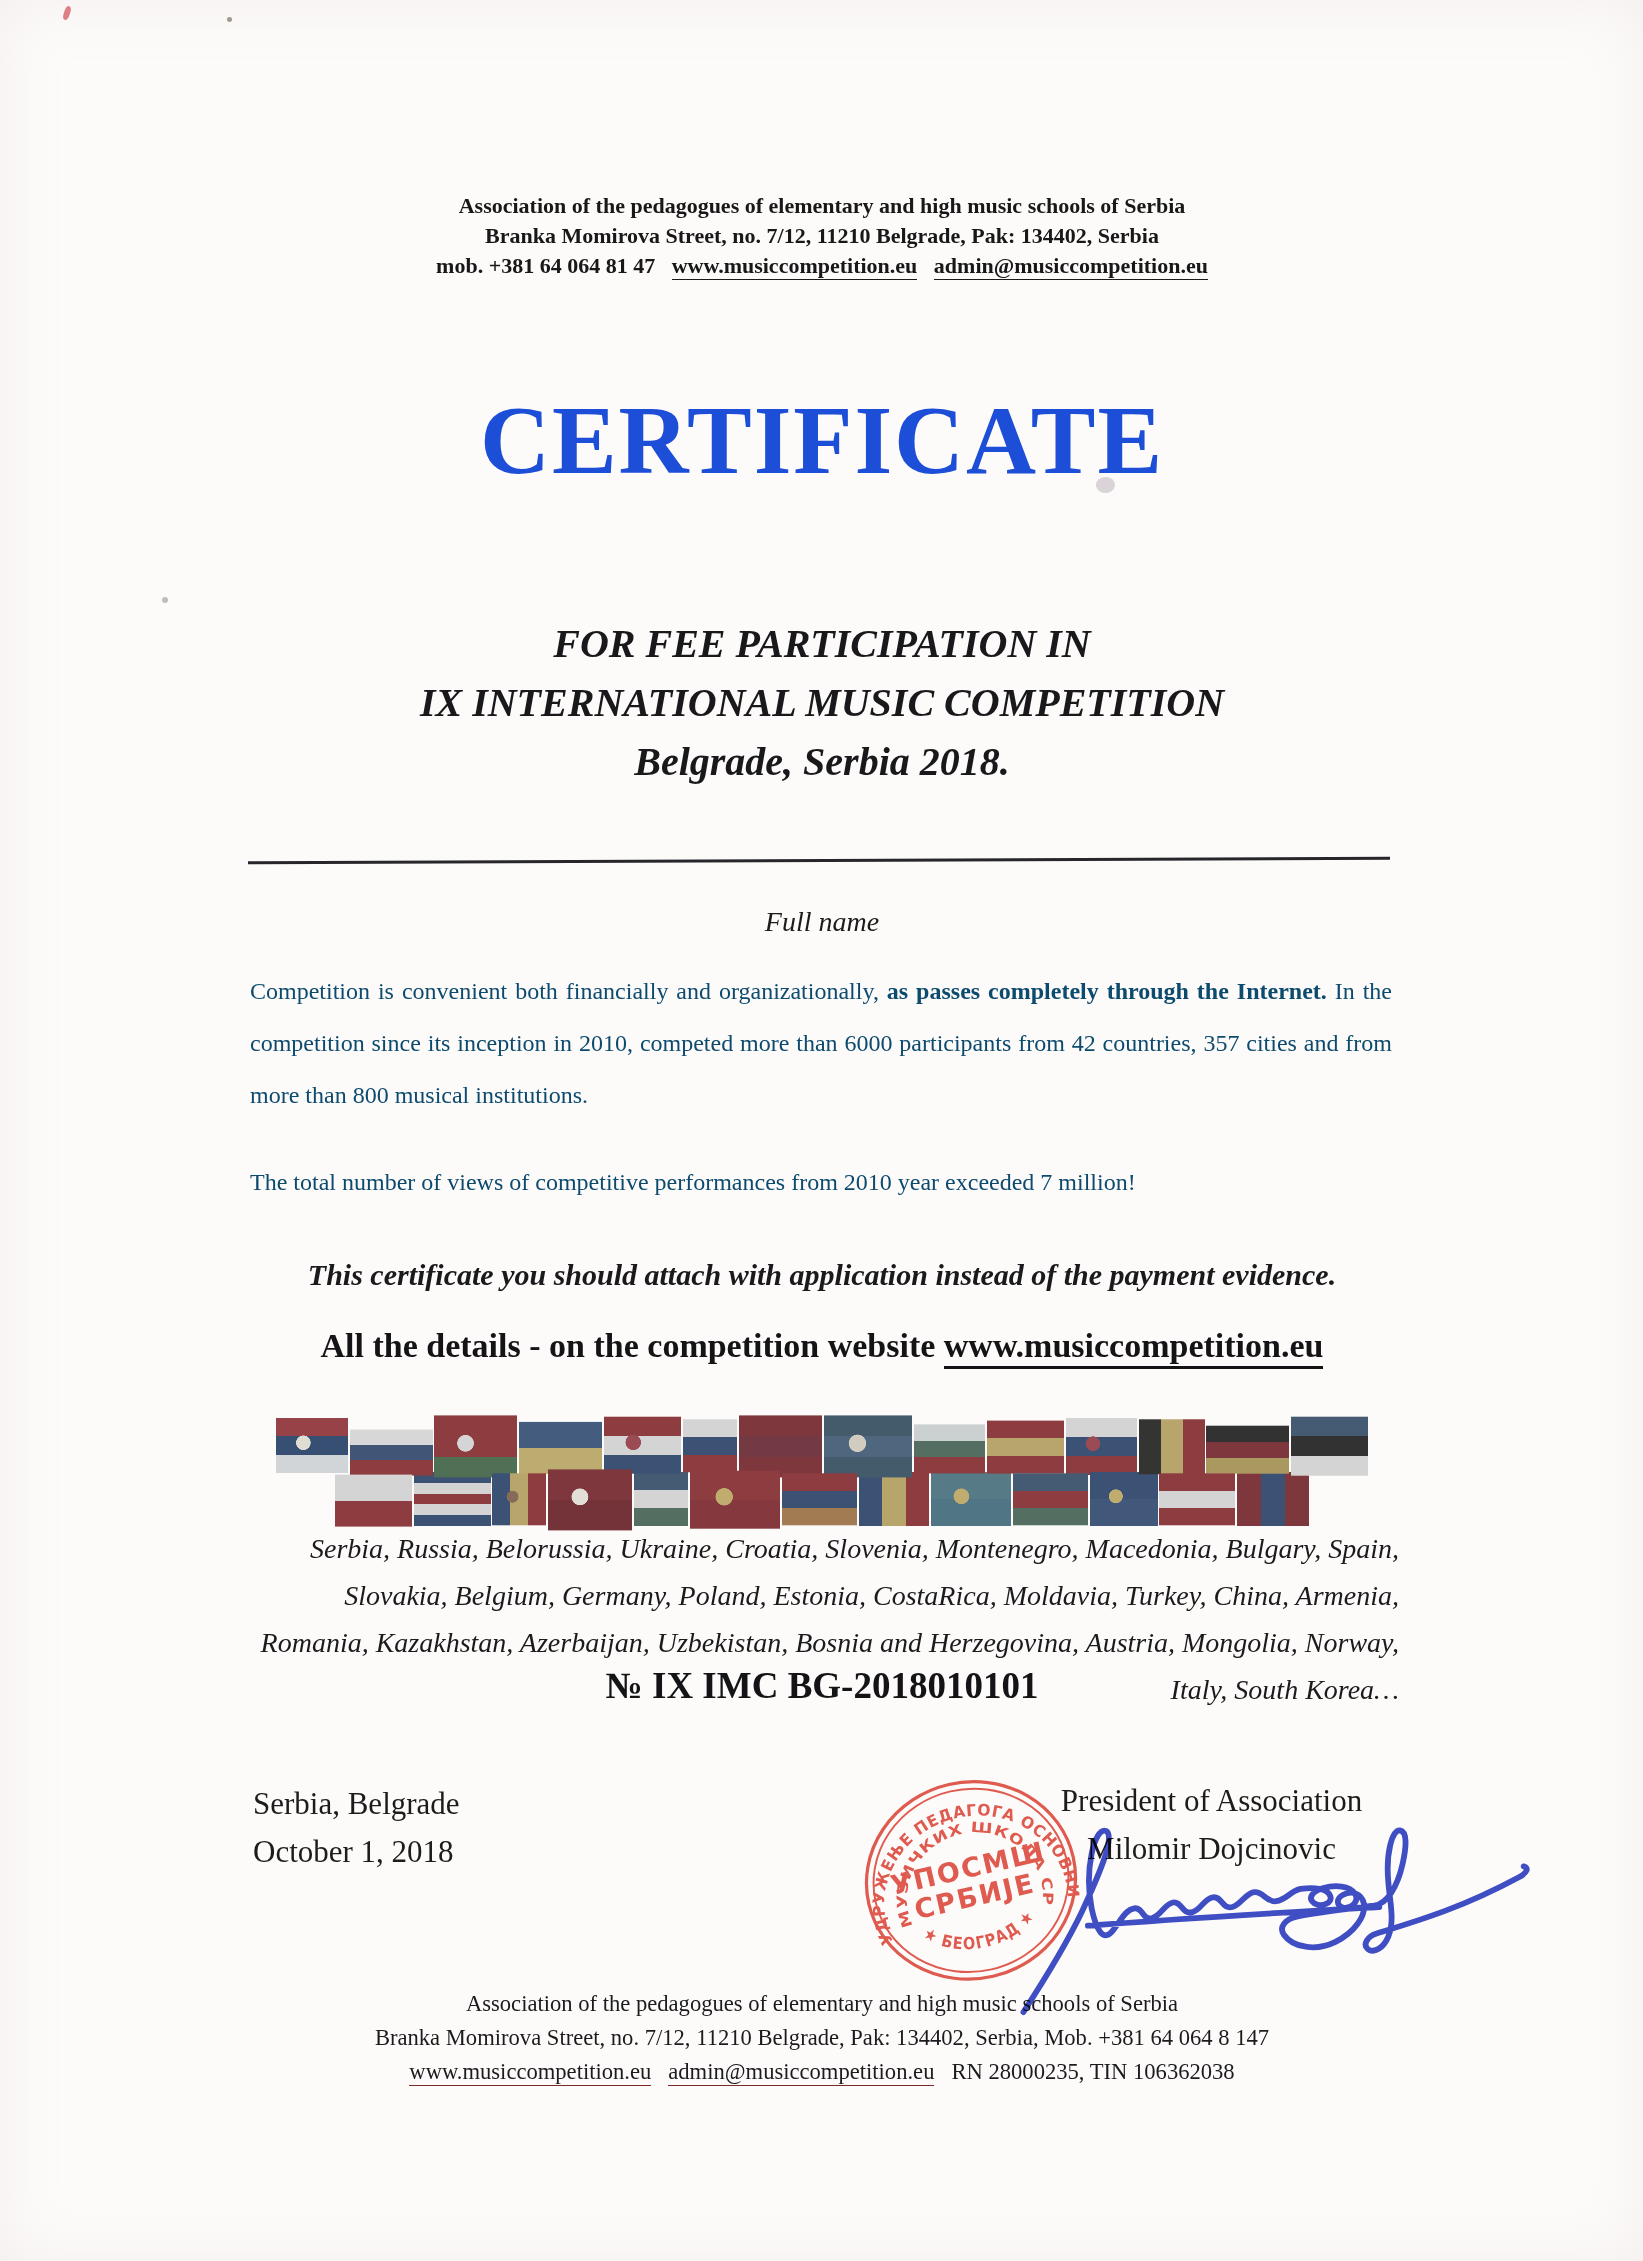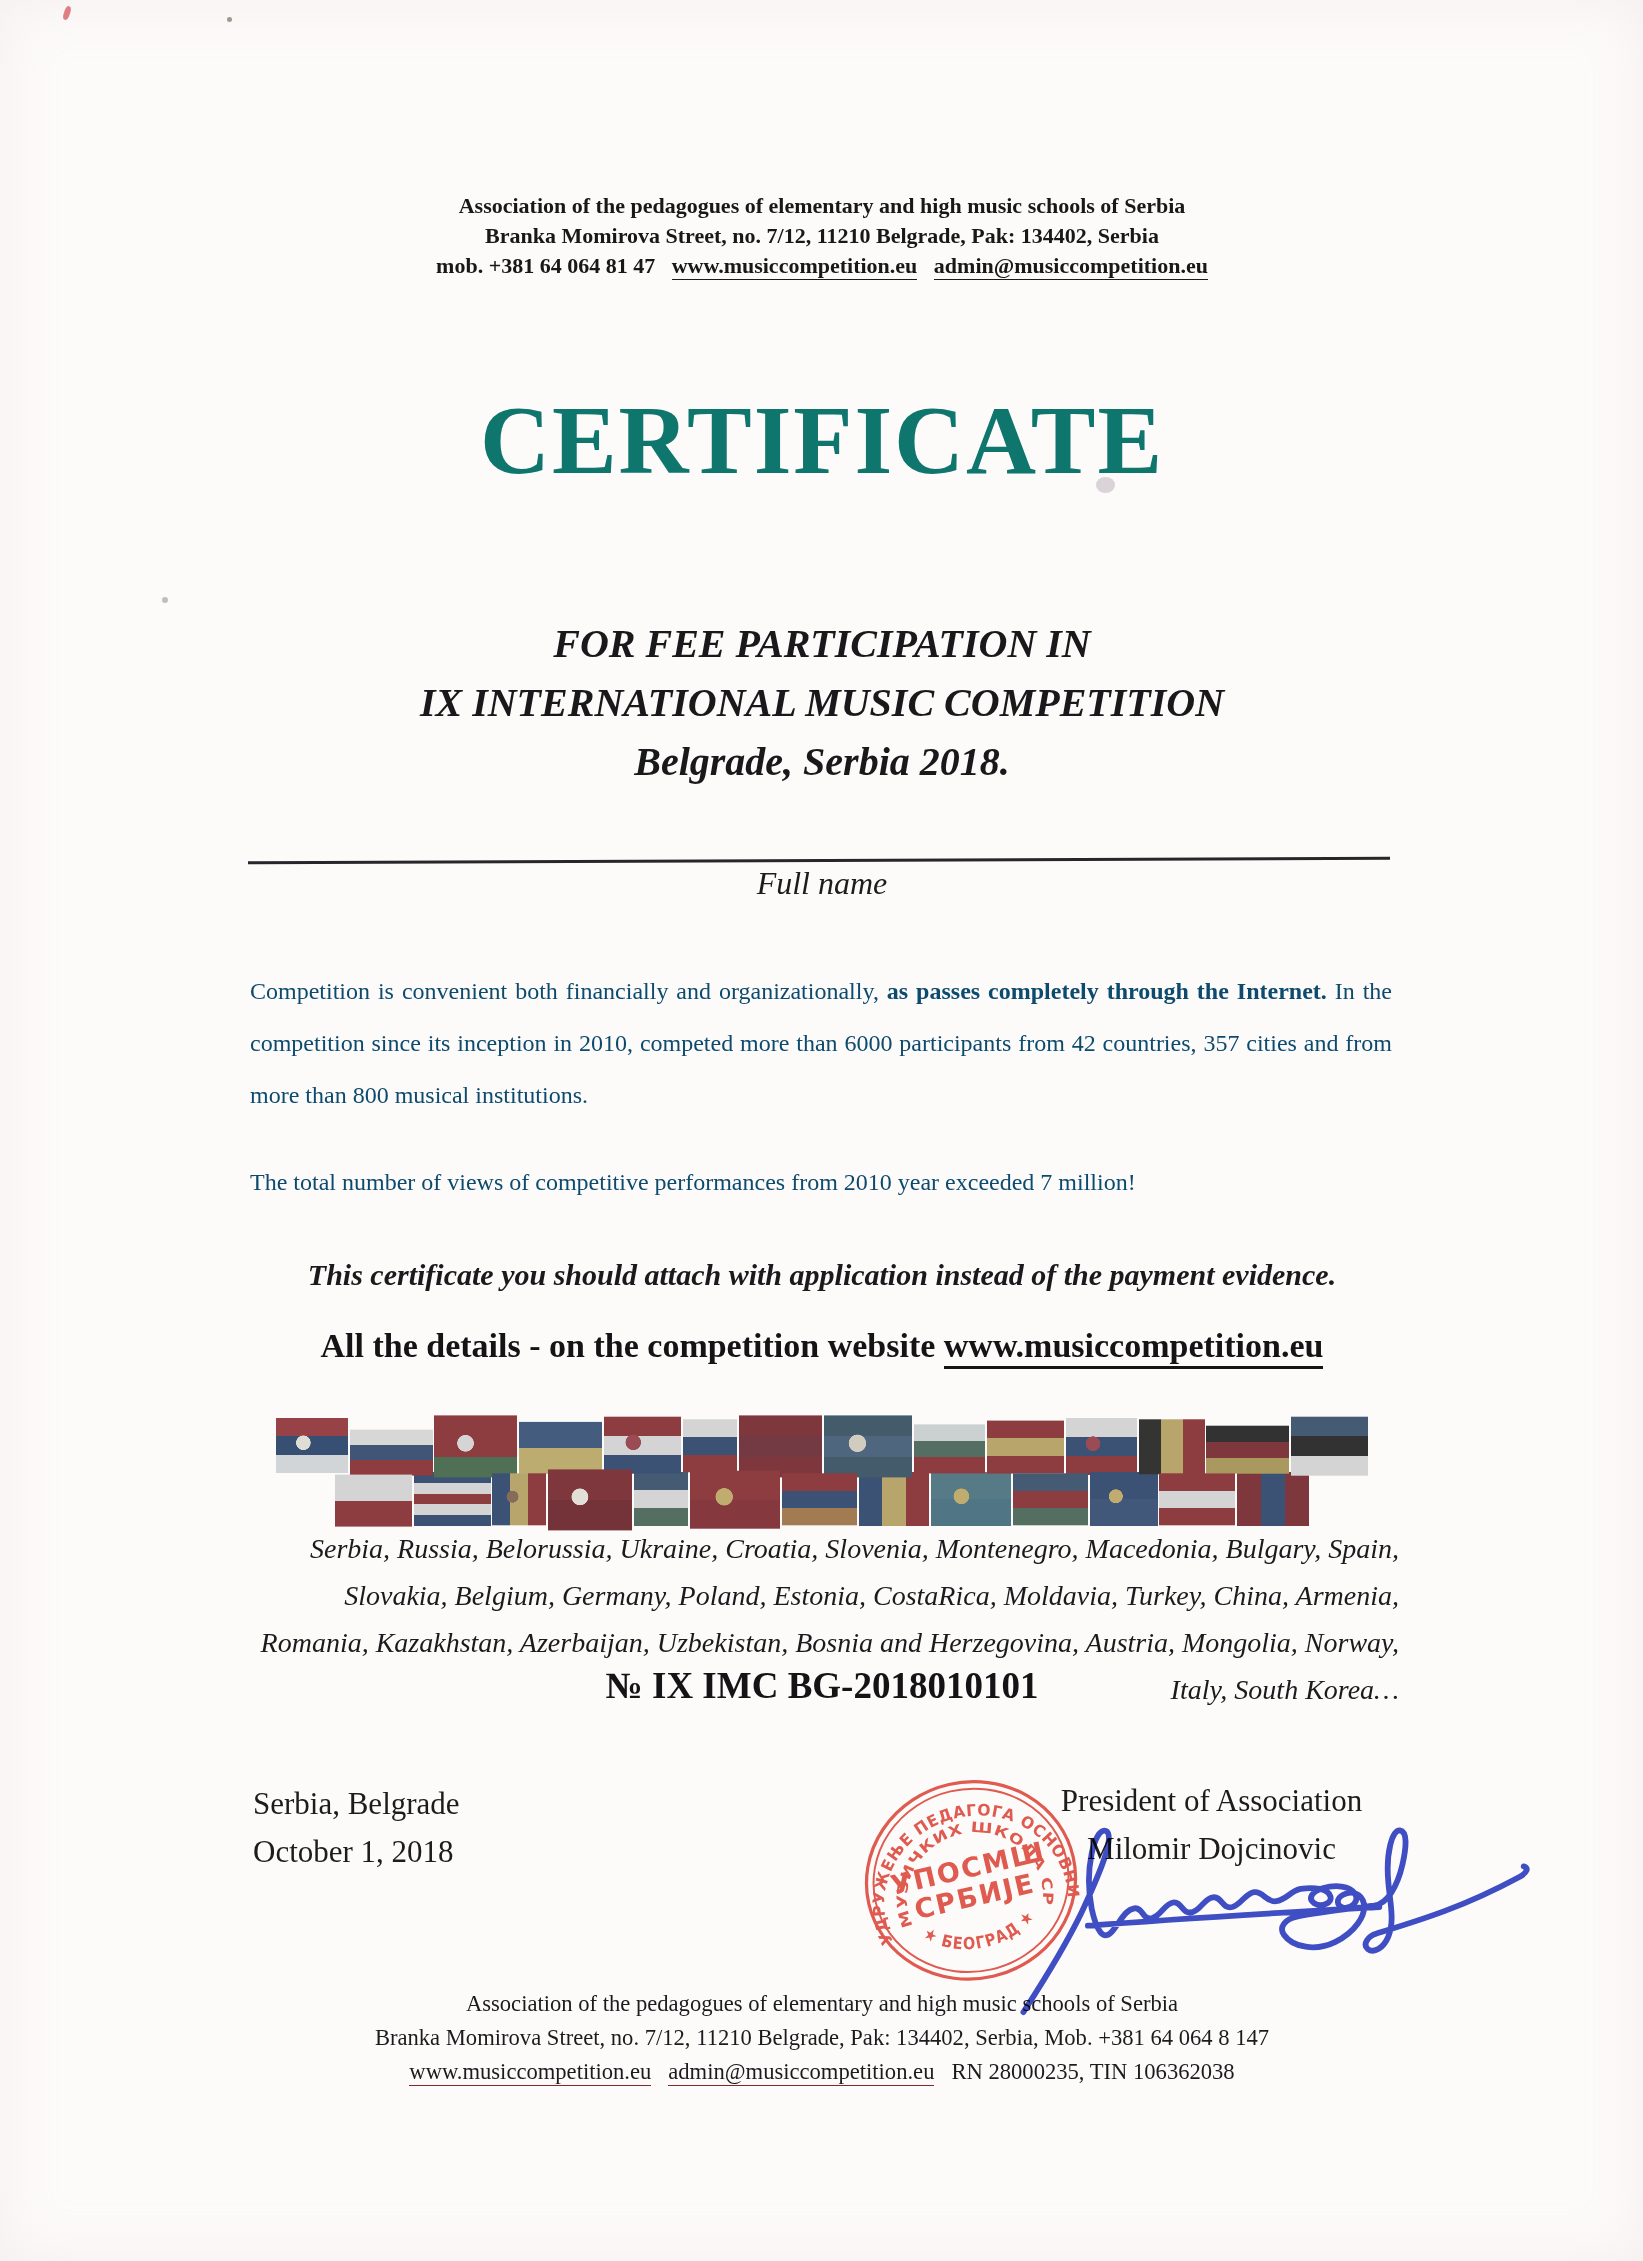--- a/index.html
+++ b/index.html
@@ -11,27 +11,27 @@
     font-family:"Liberation Serif","DejaVu Serif",serif;
     color:#1c1c1c;
     overflow:hidden;
   }
   .abs{position:absolute;}
   .center{left:0;width:100%;text-align:center;font-family:Liberation Serif, serif;}
 
   .org-header{top:191px;font-weight:bold;font-size:22px;line-height:30px;color:#181818;}
   .ul{ text-decoration:none;color:inherit;border-bottom:1.9px solid #1a1a1a;padding-bottom:0.6px;}
 
-  .doc-title{top:385px;font-weight:bold;font-size:97px;letter-spacing:1.9px;color:#0f766e;}
+  .doc-title{top:385px;font-weight:bold;font-size:97px;letter-spacing:1.9px;color:#1d4ed8;}
 
   .subtitle{top:614px;font-weight:bold;font-style:italic;font-size:40px;line-height:59px;color:#19191c;}
 
   .fullname-line{top:859px;left:248px;width:1142px;height:0;
     border-top:3.2px solid #26262b;transform:rotate(-0.22deg);}
-  .fullname-label{top:865px;font-style:italic;font-size:32px;}
+  .fullname-label{top:906px;font-style:italic;font-size:28px;}
 
   .para{left:250px;width:1142px;font-size:24px;line-height:52px;text-align:justify;color:#0c4a6e;}
   .para1{top:965px;}
   .para2{top:1156px;}
   .b{font-weight:bold;}
 
   .notice{top:1258px;font-weight:bold;font-style:italic;font-size:30px;color:#1a1a1d;}
   .details{top:1327px;font-weight:bold;font-size:34px;color:#141416;}
   .details .ul{border-bottom:3.9px solid #141416;padding-bottom:1.9px;}
 

